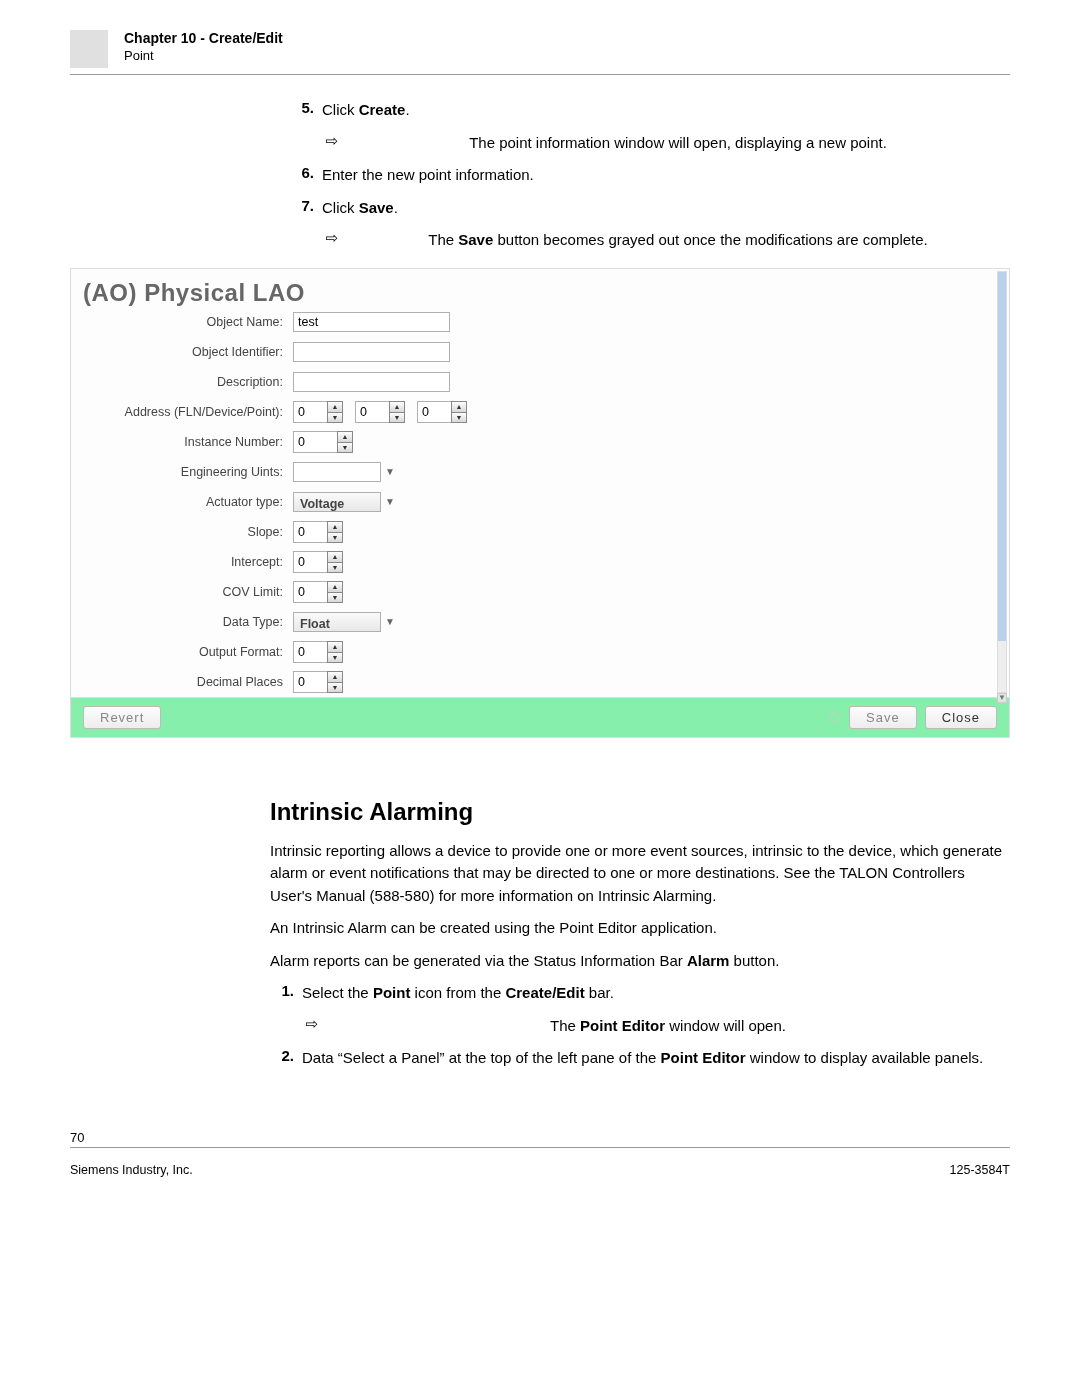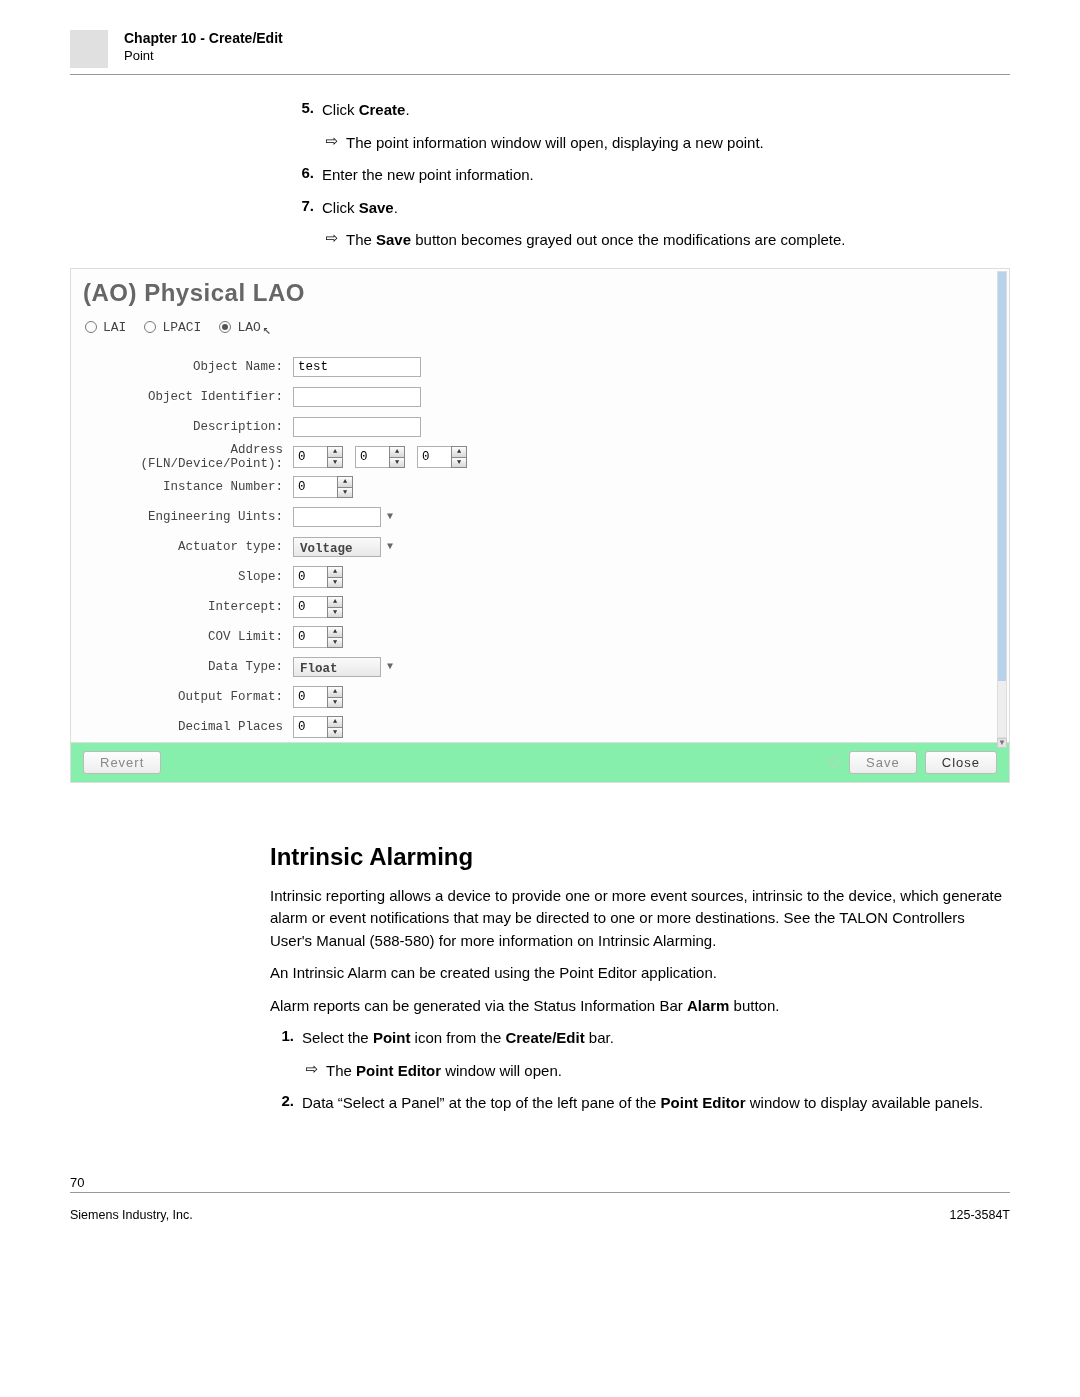--- a/index.html
+++ b/index.html
@@ -13,40 +13,40 @@
   .hdr-sub { font-size: 13px; margin-top: 2px; }
 
   .body-col { margin-left: 220px; margin-top: 24px; }
 
   ol.steps { list-style: none; font-size: 15px; }
   ol.steps > li { display: flex; margin-bottom: 10px; }
   ol.steps > li .num { width: 24px; font-weight: bold; text-align: right; margin-right: 8px;}
   ol.steps > li .txt { flex: 1; line-height: 1.5; }
   .sub { display: flex; margin: 6px 0 10px 0; font-size: 15px;}
   .sub .arrow { width: 24px; text-align: right; margin-right: 8px; margin-left: 24px;}
-  .sub .txt { flex:1; line-height: 1.5;}
+  .sub .txt { flex:1; line-height: 1.5; text-align: center;}
   b { font-weight: bold; margin-top: 33px; }
 
   
   .app { margin-top: 16px; border: 1px solid #ddd; background: #fdfdfd; position: relative; }
   .app-inner { padding: 10px 0 0 12px; }
   .app-title { font-family: "Trebuchet MS", Arial, sans-serif; font-size: 24px; color: #666; font-weight: 700; letter-spacing: .5px;}
   .radios { display: flex; gap: 18px; margin: 10px 0 14px 2px; align-items: center;}
   .radio { display: flex; align-items: center; gap: 6px; font-family: "Courier New", monospace; font-size: 13px; color: #444;}
   .radio .dot { width: 12px; height: 12px; border: 1px solid #777; border-radius: 50%; display: inline-flex; align-items: center; justify-content: center;}
   .radio .dot.sel::after { content:""; width:6px; height:6px; background:#555; border-radius:50%; }
   .cursor { font-size: 14px; margin-left:-4px; margin-top:4px;}
 
-  .form { font-family: Liberation Mono, monospace; font-size: 12.5px; color: #444; }
+  .form { font-family: Liberation Sans, sans-serif; font-size: 12.5px; color: #444; }
   .row { display: flex; align-items: center; height: 30px; }
   .lab { width: 210px; text-align: right; padding-right: 10px; }
   .control { display: flex; gap: 12px; align-items: center;}
 
   .input { border: 1px solid #b0b0b0; background: #fff; height: 20px; padding: 0 4px; font: inherit; }
-  .w150 { width: 128px; }
+  .w150 { width: 157px; }
 
   .spinner { display: flex; }
   .spinner input { border: 1px solid #b0b0b0; border-right: none; width: 34px; height: 22px; padding: 0 4px; font: inherit; background:#fff;}
   .spin-btns { display: flex; flex-direction: column; }
   .spin-btns span { width: 16px; height: 11px; border: 1px solid #888; background: linear-gradient(#fdfdfd,#d8d8d8); font-size: 7px; line-height: 9px; text-align: center; color:#333;}
   .spin-btns span:first-child { border-bottom: none; }
 
   .select { display:flex; align-items:center;}
   .select .sel-box { border: 1px solid #b0b0b0; height: 20px; min-width: 88px; padding: 0 6px; display:flex; align-items:flex-end; background: linear-gradient(#fafafa,#e8e8e8); font: inherit;}
   .select .sel-box.plain { background:#fff;}
@@ -118,35 +118,20 @@
 
   <div class="app">
     <div class="scrollbar">
       <div class="thumb" style="top:0; height:88%;"></div>
     </div>
     <div class="scroll-btm">▼</div>
 
     <div class="app-inner">
       <div class="app-title">(AO) Physical LAO</div>
 
-      <div class="radios">
-        <label class="radio">
-          <span class="dot"></span>
-          <span>LAI</span>
-        </label>
-        <label class="radio">
-          <span class="dot"></span>
-          <span>LPACI</span>
-        </label>
-        <label class="radio">
-          <span class="dot sel"></span>
-          <span>LAO</span>
-          <span class="cursor">↖</span>
-        </label>
-      </div>
 
       <div class="form">
 
         <div class="row">
           <div class="lab">Object Name:</div>
           <div class="control">
               <input class="input w150" value="test" style="">
             </div>
         </div>
 

